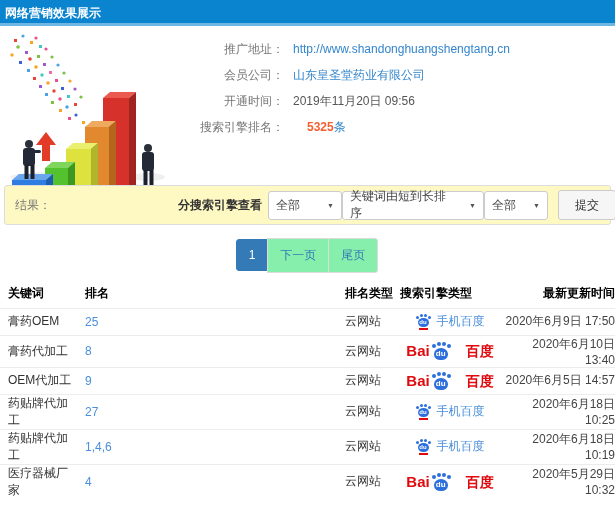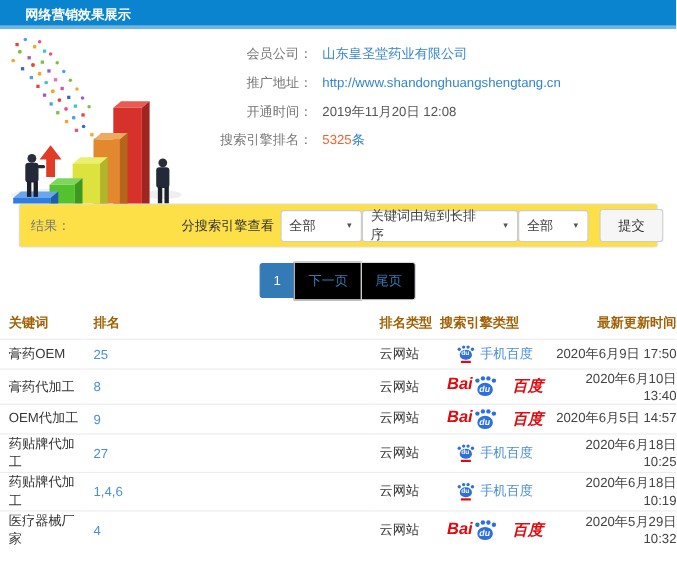--- a/index.html
+++ b/index.html
@@ -2,78 +2,78 @@
 <html><head>
 <meta charset="utf-8">
 <style>
   * { margin:0; padding:0; box-sizing:border-box; }
   html,body { background:#fff; }
   body { font-family:"Liberation Sans","DejaVu Sans",sans-serif; }
   .page { position:relative; width:615px; height:520px; overflow:hidden; background:#fff; }
 
   
   .topbar { height:26px; background:#0a84cf; border-bottom:3px solid #6fb6e2; }
-  .topbar .title { display:inline-block; padding-left:23px; line-height:26px; color:#fff; font-size:12px; font-weight:bold; }
+  .topbar .title { display:inline-block; padding-left:5px; line-height:26px; color:#fff; font-size:12px; font-weight:bold; }
 
   
   .profile { display:flex; padding-top:5px; height:159px; }
   .illus { width:192px; height:154px; flex:0 0 192px; }
   .fields { padding-top:5px; font-size:12px; }
   .frow { height:26px; line-height:26px; white-space:nowrap; }
   .flab { display:inline-block; width:92px; text-align:right; color:#777; }
   .fval { margin-left:9px; color:#555; }
   a.fval, .lnk { margin-left:9px; color:#3385cc; text-decoration:none; cursor:pointer; }
-  .count { margin-left:9px; color:#f45f30; }
+  .count { margin-left:23px; color:#f45f30;font-weight:bold; }
   .unit { color:#3385cc; text-decoration:none; cursor:pointer; }
 
   
-  .filter-bar { margin:0 17px; height:40px; background:#fde047; border:1px solid #ddd; border-radius:3px;
+  .filter-bar { margin:0 4px; height:40px; background:#fef9c3; border:1px solid #ddd; border-radius:3px;
                 display:flex; align-items:center; padding:0 10px; font-size:12px; overflow:visible;justify-content:flex-end; }
   .result-label { color:#777; }
   .spacer { flex:1; }
-  .flabel { font-weight:normal; color:#333; margin:0 6px 0 10px; }
+  .flabel { font-weight:bold; color:#333; margin:0 6px 0 10px; }
   .select { background:#fff; border:1px solid #ccc; border-radius:3px; height:29px;
             display:inline-flex; align-items:center; justify-content:space-between;
             padding:0 7px; color:#444; cursor:pointer; flex:0 0 auto; }
   .select .caret { font-size:7px; color:#555; margin-left:6px; }
   .sel-engine { width:74px; } .sel-sort { width:142px;gap:12px; } .sel-article { width:64px; }
   .submit-btn { margin-left:10px; margin-right:-16px; height:30px; padding:0 16px; background:#f6f6f6;
                 border:1px solid #ccc; border-radius:3px; font-size:12px; color:#333; cursor:pointer;
                 font-family:inherit; flex:0 0 auto; }
 
   
   .pagination { margin-top:13px; text-align:center; font-size:12px; }
-  .pg { display:inline-block; padding:8px 12px; border:1px solid #dcdcdc; background:#000000;
+  .pg { display:inline-block; padding:8px 12px; border:1px solid #dcdcdc; background:#86efac;
         color:#337ab7; text-decoration:none; margin-left:-1px; cursor:pointer; }
   .pg.active { background:#337ab7; border-color:#337ab7; color:#fff; border-radius:3px 0 0 3px; }
   .pg.last { border-radius:0 3px 3px 0; }
 
   
   table.results { width:615px; border-collapse:collapse; font-size:12px; margin-top:6px; table-layout:fixed; }
-  .results th { height:29px; text-align:left; font-weight:bold; color:#a16207; vertical-align:middle; }
+  .results th { height:29px; text-align:left; font-weight:bold; color:#000000; vertical-align:middle; }
   .results td { height:27px; vertical-align:middle; border-top:1px solid #ececec; color:#333; }
   .results th.c1, .results td.c1 { padding-left:8px; }
   .results th.c2, .results td.c2 { padding-left:8px; }
   .results th.c3, .results td.c3 { padding-left:8px; }
   .results th.c5, .results td.c5 { padding-left:2px;text-align:right; }
   .results td.rank { color:#4a8fdb; }
   .results td.engine { text-align:center; }
   .results td.time { color:#444; }
 
   
   .paw { position:relative; display:inline-block; width:16px; height:14px; vertical-align:-3px; margin-right:5px; }
   .paw .toes { position:absolute; top:2px; left:0; width:3px; height:3px; border-radius:50%; background:#2c6fdd;
                box-shadow:4px -2px 0 0 #2c6fdd, 8px -2px 0 0 #2c6fdd, 12px 0 0 0 #2c6fdd; }
   .paw .pad { position:absolute; left:2px; top:4px; width:11px; height:9px; border-radius:50% 50% 46% 46%;
               background:#2c6fdd; color:#fff; font-size:6px; font-weight:bold; text-align:center;
               line-height:9px; overflow:hidden; }
   .paw .redline { position:absolute; left:3px; bottom:-2px; width:9px; height:2px; background:#e1090d; }
   .mobile-label { color:#4a8fdb; }
 
-  .bdlogo { display:inline-flex; align-items:flex-start; font-weight:bold; line-height:16px;font-style:italic; }
+  .bdlogo { display:inline-flex; align-items:center; font-weight:bold; line-height:16px; }
   .bd-bai { color:#e1090d; font-size:15px; }
   .bd-paw { position:relative; width:21px; height:18px; margin:0 1px; }
   .bd-paw .toes { position:absolute; top:2px; left:1px; width:4px; height:4px; border-radius:50%; background:#2c6fdd;
                   box-shadow:5px -2px 0 0 #2c6fdd, 10px -2px 0 0 #2c6fdd, 15px 0 0 0 #2c6fdd; }
   .bd-paw .pad { position:absolute; left:3px; top:6px; width:14px; height:12px; border-radius:50% 50% 46% 46%;
                  background:#2c6fdd; color:#fff; font-size:8px; font-weight:bold; text-align:center;
                  line-height:12px; overflow:hidden; }
   .bd-cn { color:#e1090d; font-size:14px; margin-left:13px; }
 </style>
 </head>
@@ -174,27 +174,27 @@
         <g>
           <circle cx="148" cy="117" r="4" fill="#2a2f3a"></circle>
           <rect x="142" y="121" width="12" height="19" rx="3" fill="#232936"></rect>
           <rect x="143.5" y="139" width="4" height="15" fill="#1b202b"></rect>
           <rect x="149.5" y="139" width="4" height="15" fill="#1b202b"></rect>
         </g>
       </svg>
     </div>
     <div class="fields">
       <div class="frow">
+        <span class="flab">推广地址：</span><a class="lnk">http://www.shandonghuangshengtang.cn</a>
+      </div>
+      <div class="frow">
         <span class="flab">会员公司：</span><a class="lnk">山东皇圣堂药业有限公司</a>
       </div>
       <div class="frow">
-        <span class="flab">推广地址：</span><a class="lnk">http://www.shandonghuangshengtang.cn</a>
-      </div>
-      <div class="frow">
-        <span class="flab">开通时间：</span><span class="fval">2019年11月20日 12:08</span>
+        <span class="flab">开通时间：</span><span class="fval">2019年11月20日 09:56</span>
       </div>
       <div class="frow">
         <span class="flab">搜索引擎排名：</span><span class="count">5325</span><a class="unit">条</a>
       </div>
     </div>
   </div>
 
   <div class="filter-bar">
     <span class="result-label">结果：</span>
     <span class="spacer"></span>

